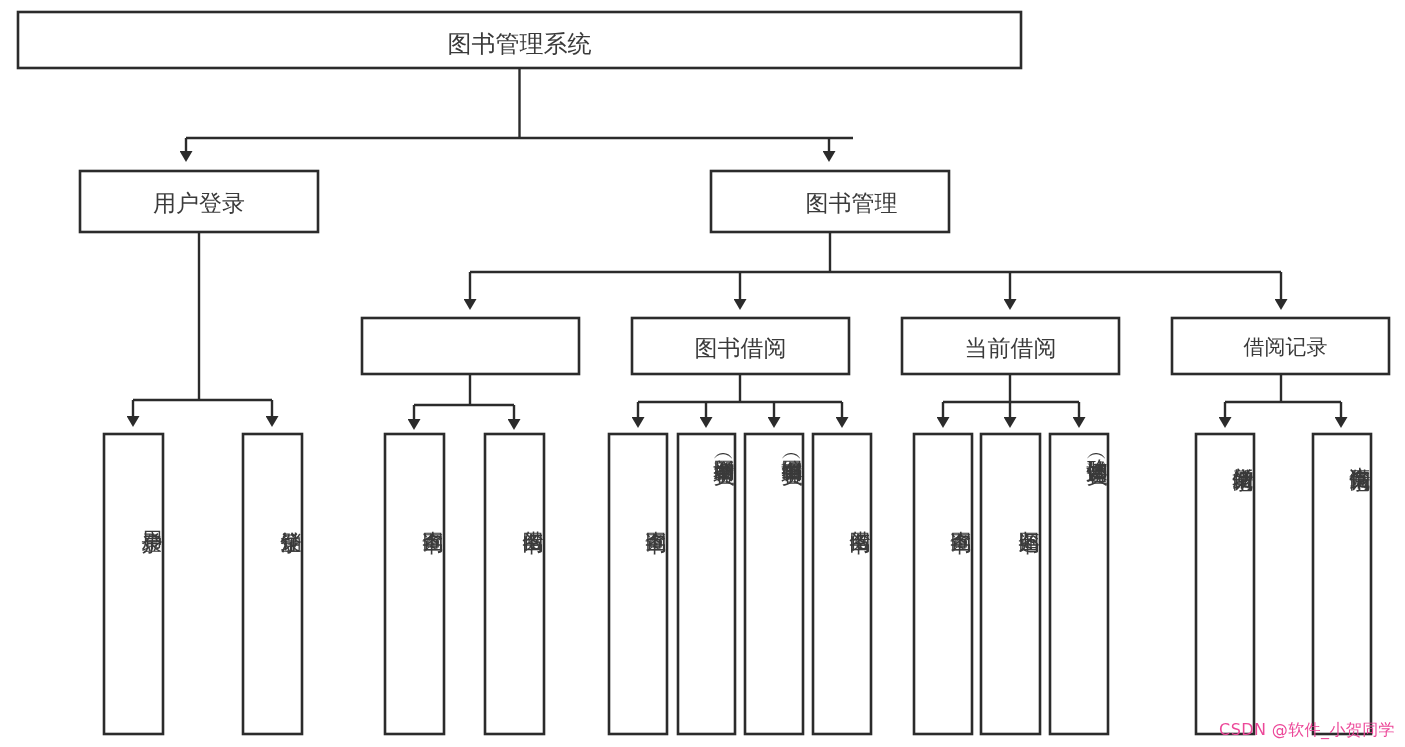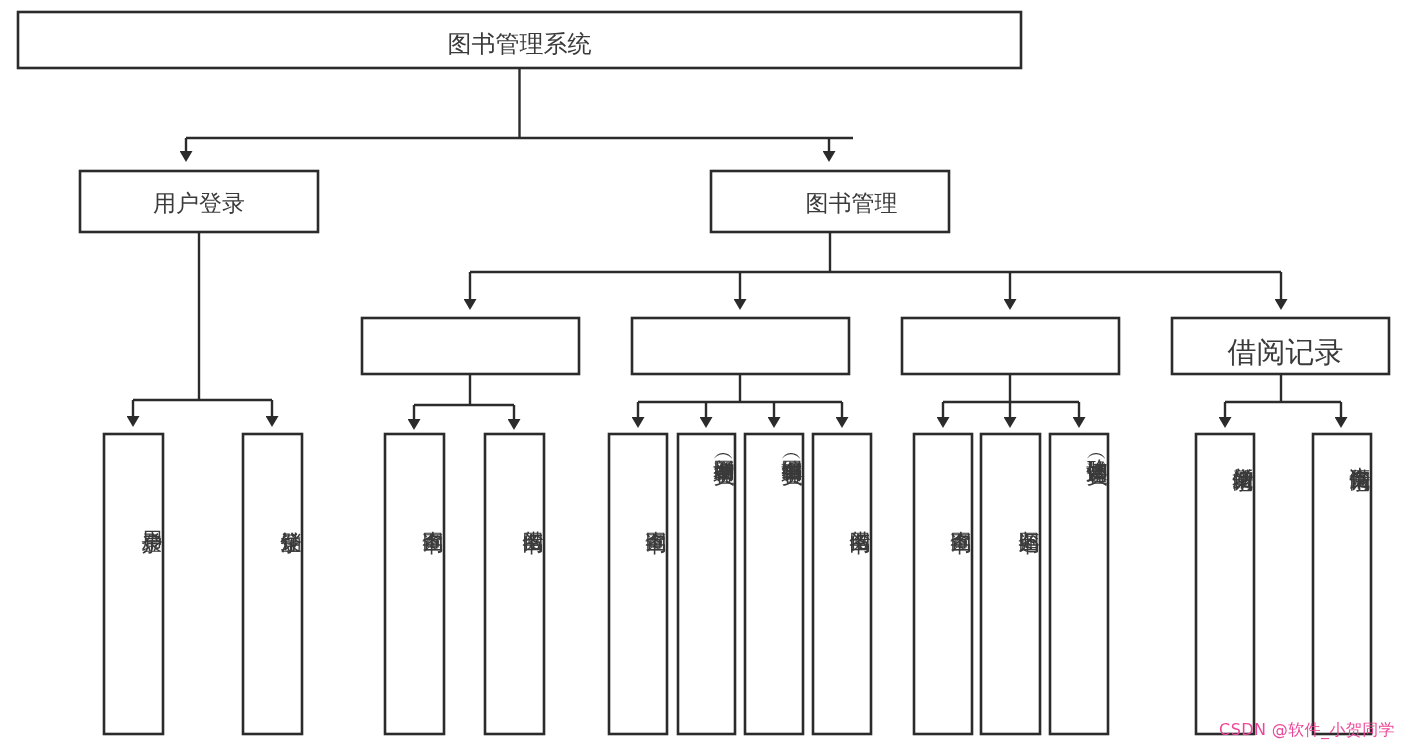--- a/index.html
+++ b/index.html
@@ -206,21 +206,23 @@
     <g>
       <rect class="node-box" x="1313" y="434" width="58" height="300"></rect>
     </g>
   </svg>
 
   <div class="htext" style="left:18px; top:28px; width:1003px; font-size:24px;">图书管理系统</div>
 
   <div class="htext" style="left:80px; top:188px; width:238px; font-size:23px;">用户登录</div>
   <div class="htext" style="left:711px; top:188px; width:281px; font-size:23px;">图书管理</div>
 
-  <div class="htext" style="left:1172px; top:333px; width:227px; font-size:29px;">借阅记录</div>
+  <div class="htext" style="left:632px; top:333px; width:217px; font-size:23px;">图书借阅</div>
+  <div class="htext" style="left:902px; top:333px; width:217px; font-size:23px;">当前借阅</div>
+  <div class="htext" style="left:1172px; top:333px; width:227px; font-size:21px;">借阅记录</div>
 
   <div class="vtext" style="left:104px; top:514px; width:59px;">用户登录</div>
   <div class="vtext" style="left:243px; top:514px; width:59px;">注销登录</div>
 
   <div class="vtext" style="left:385px; top:514px; width:59px;">查询图书</div>
   <div class="vtext" style="left:485px; top:514px; width:59px;">借阅图书</div>
 
   <div class="vtext" style="left:609px; top:514px; width:58px;">查询图书</div>
   <div class="vtext" style="left:678px; top:442px; width:57px;">新增图书（管理员）</div>
   <div class="vtext" style="left:745px; top:442px; width:58px;">编辑图书（管理员）</div>

